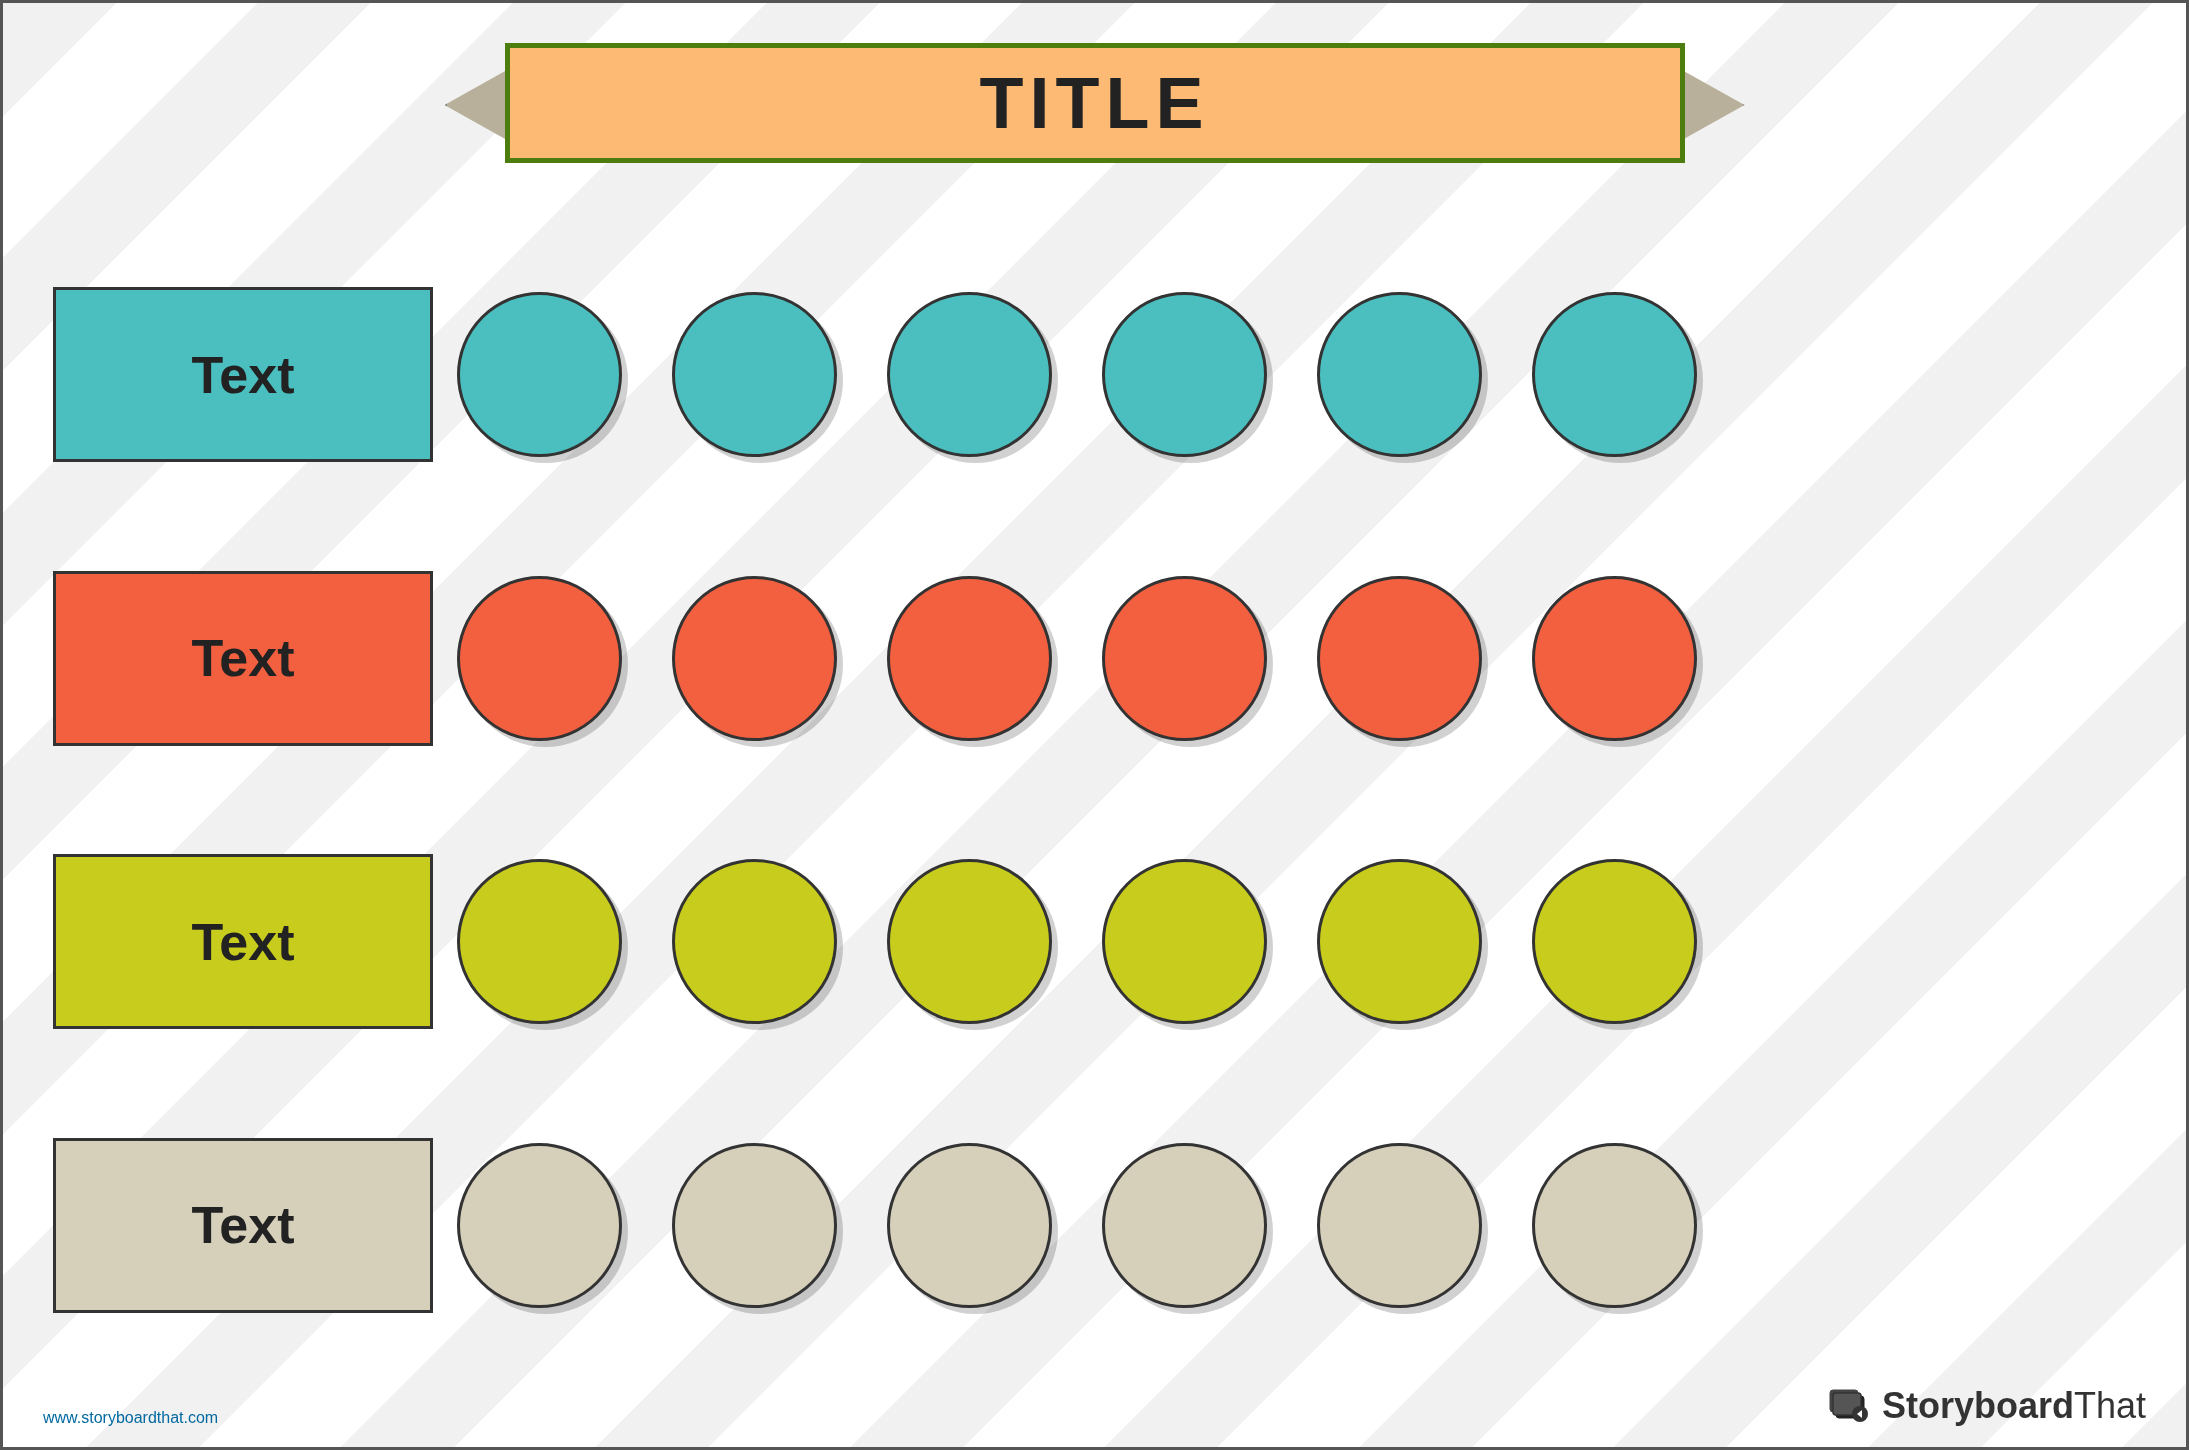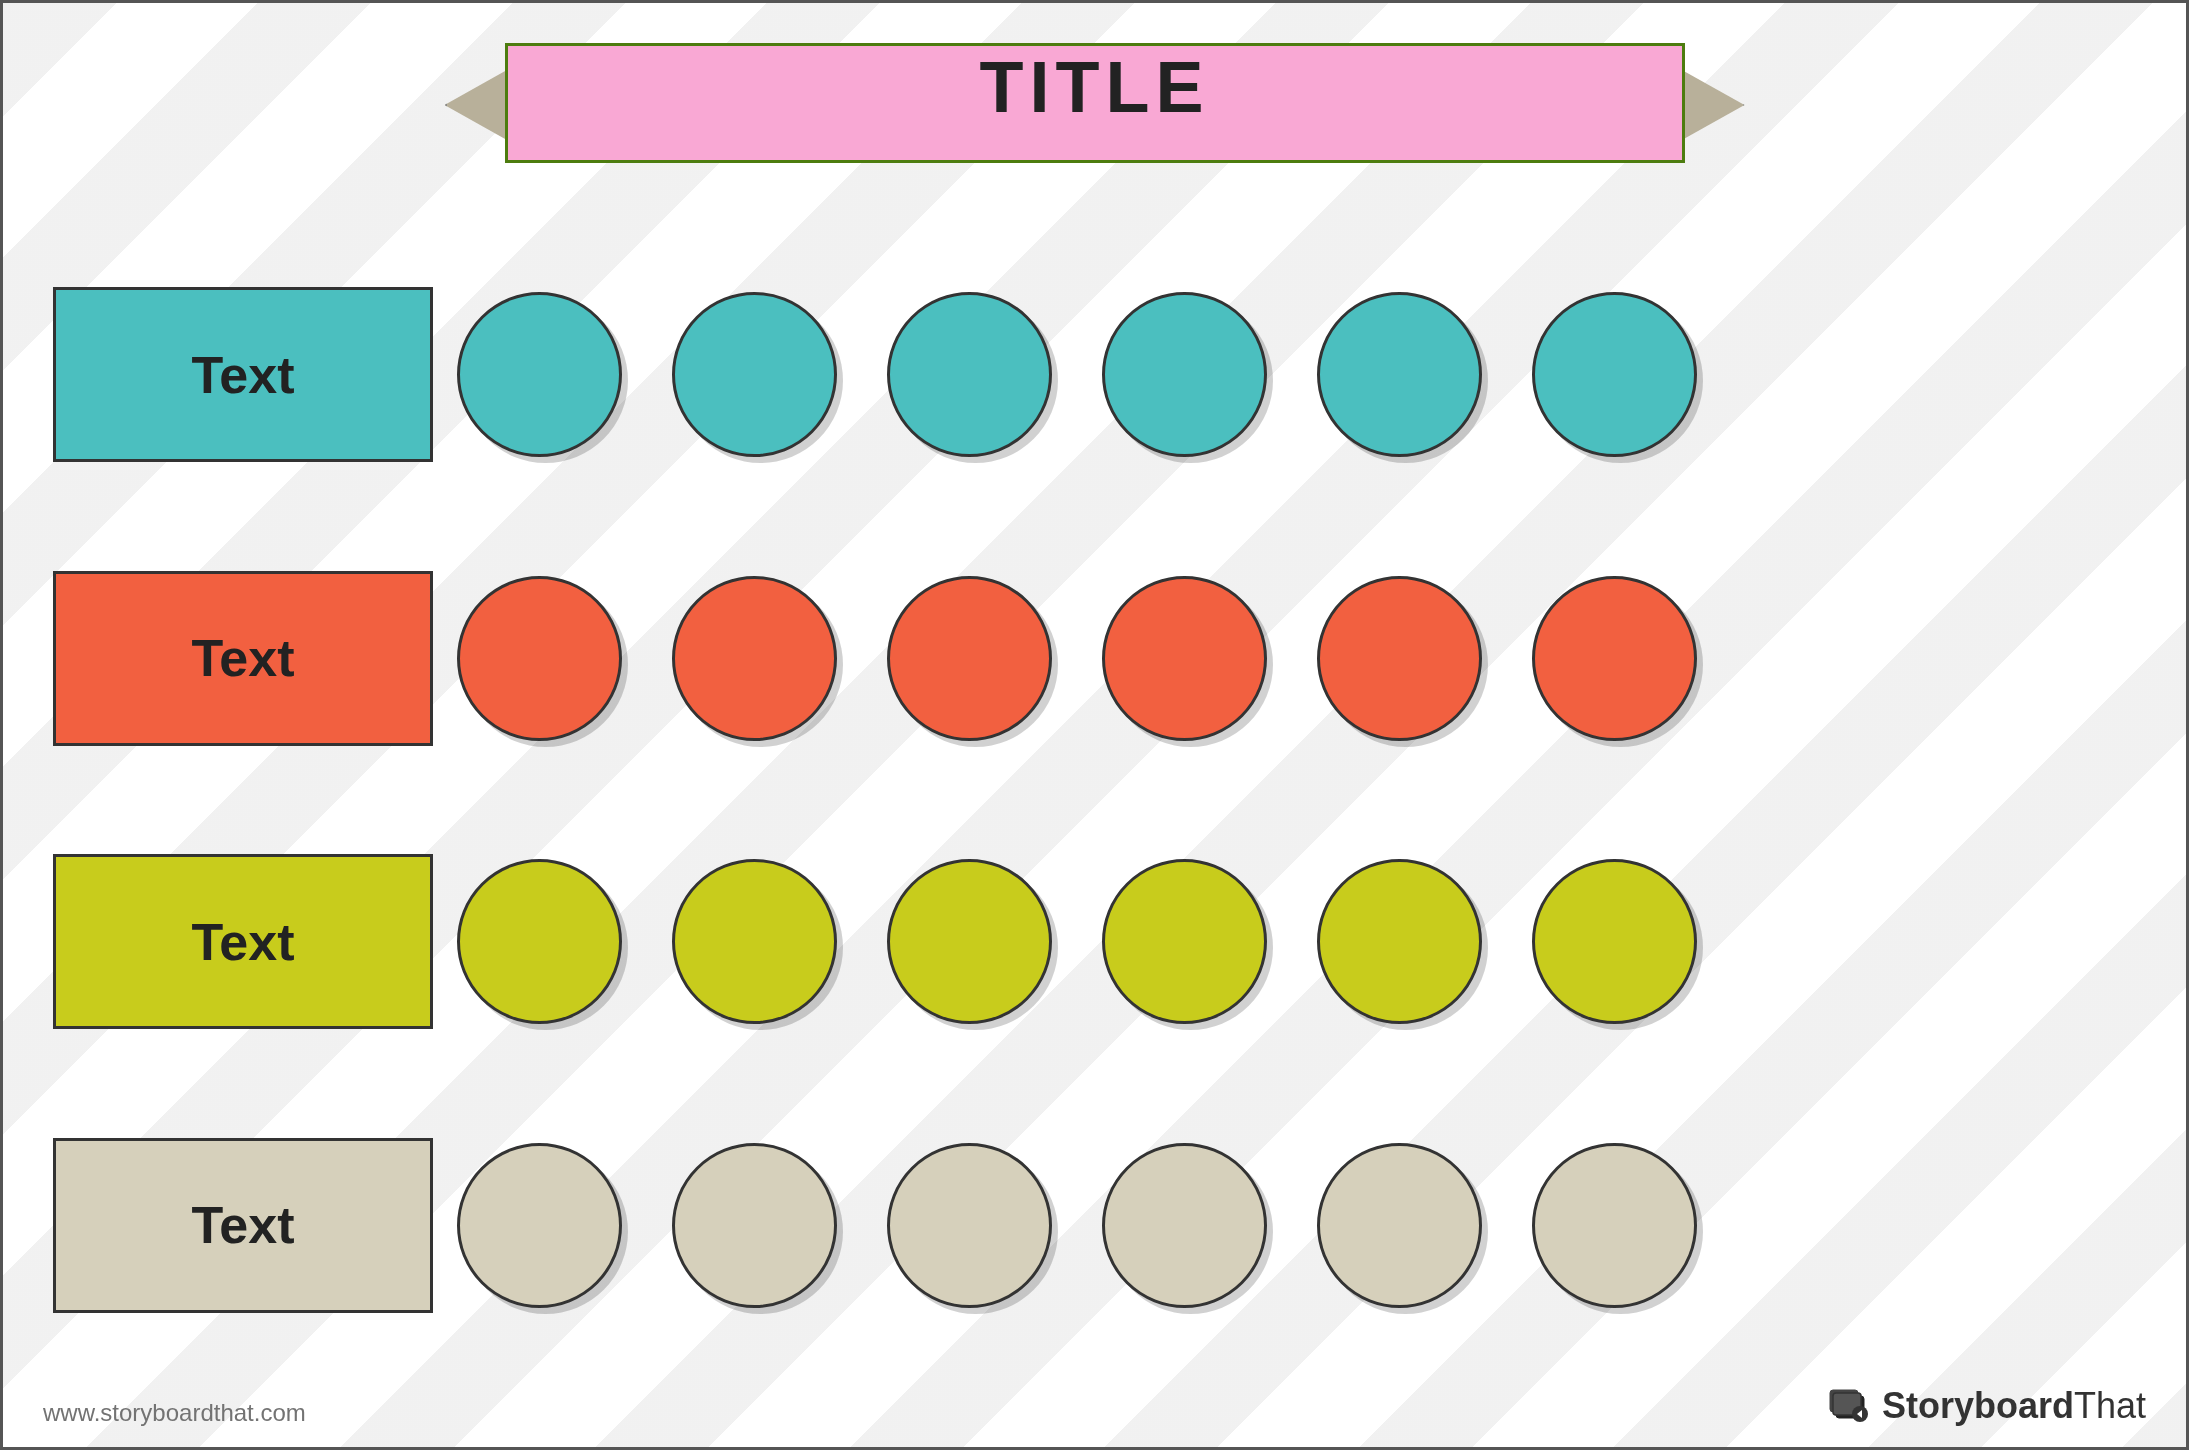--- a/index.html
+++ b/index.html
@@ -52,24 +52,24 @@
       width: 100%;
       height: 100%;
     }
 
     .banner-main {
       position: absolute;
       left: 60px;
       right: 60px;
       top: 10px;
       bottom: 10px;
-      background: #f9a8d4;
-      border: 3px solid #4d7c0f;
-      display: flex;
-      align-items: flex-start;
+      background: #fdba74;
+      border: 5px solid #4d7c0f;
+      display: flex;
+      align-items: center;
       justify-content: center;
       z-index: 2;
     }
 
     .banner-main-title {
       font-size: 72px;
       font-weight: 900;
       color: #222;
       letter-spacing: 6px;
       font-family: Arial Black, Arial, sans-serif;
@@ -215,22 +215,22 @@
     }
 
     .branding-text span {
       font-weight: 900;
     }
 
     .website-text {
       position: absolute;
       bottom: 20px;
       left: 40px;
-      font-size: 24px;
-      color: #737373;
+      font-size: 16px;
+      color: #0369a1;
       z-index: 3;
     }
   </style>
 </head>
 <body>
 
 <div class="page">
 
   <div class="diagonal-stripes"></div>
 

